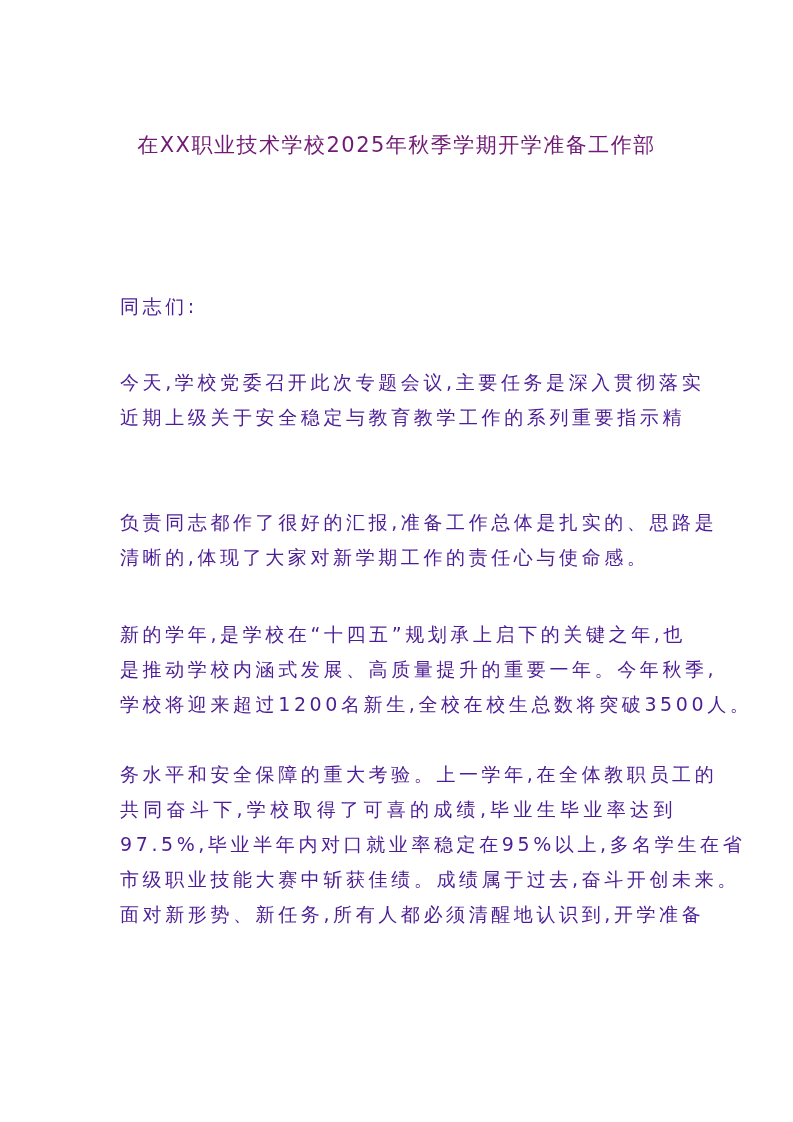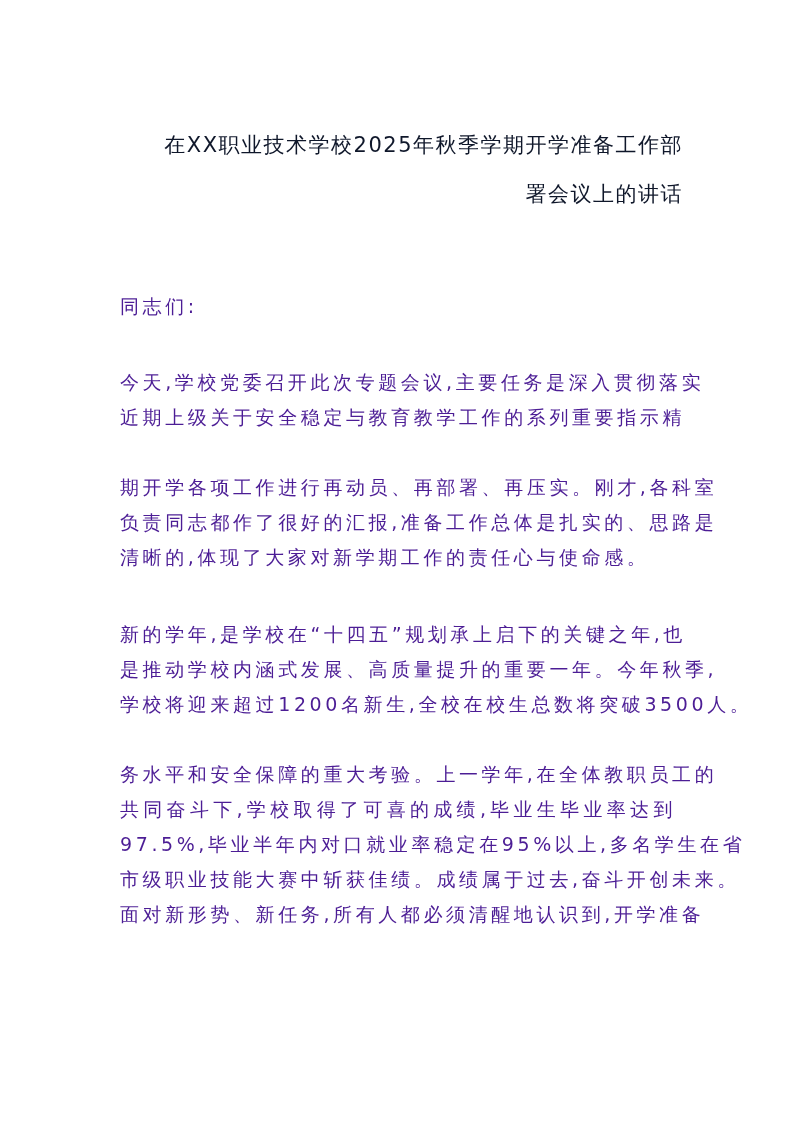--- a/index.html
+++ b/index.html
@@ -1,38 +1,36 @@
 <!DOCTYPE html>
 <html><head>
 <meta charset="utf-8">
 <style>
   html, body { margin: 0; padding: 0; background: #ffffff; }
   body { width: 793px; height: 1122px; position: relative; overflow: hidden;
          font-family: "DejaVu Sans", "Liberation Sans", sans-serif; color: #1a1a1a; }
   .page { position: absolute; left: 0; top: 0; width: 793px; height: 1122px; background: #fff; }
-  .title { position: absolute; left: 110px; width: 573px; text-align: right;
-           font-size: 21px; letter-spacing: 1.5px; color: #0f172a; }
+  .title { position: absolute; left: 110px; width: 573px; text-align: center;
+           font-size: 21px; letter-spacing: 1.5px; color: #701a75; }
   .t1 { top: 131px; }
   .t2 { top: 180px; }
   .line { position: absolute; left: 120px; width: 556px; white-space: nowrap;
           font-size: 19px; letter-spacing: 3.6px; line-height: 24px; color: #4c1d95; }
   .justify { text-align: justify; text-align-last: justify; }
 </style>
 </head>
 <body>
 
 <div class="page">
   <div class="title t1">在XX职业技术学校2025年秋季学期开学准备工作部</div>
-  <div class="title t2">署会议上的讲话</div>
 
   <div class="line" style="top:294px">同志们:</div>
 
   <div class="line justify" style="top:370px">今天,学校党委召开此次专题会议,主要任务是深入贯彻落实</div>
   <div class="line justify" style="top:405px">近期上级关于安全稳定与教育教学工作的系列重要指示精</div>
-  <div class="line justify" style="top:475px">期开学各项工作进行再动员、再部署、再压实。刚才,各科室</div>
   <div class="line justify" style="top:510px">负责同志都作了很好的汇报,准备工作总体是扎实的、思路是</div>
   <div class="line" style="top:545px">清晰的,体现了大家对新学期工作的责任心与使命感。</div>
 
   <div class="line justify" style="top:622px">新的学年,是学校在“十四五”规划承上启下的关键之年,也</div>
   <div class="line justify" style="top:657px">是推动学校内涵式发展、高质量提升的重要一年。今年秋季,</div>
   <div class="line justify" style="top:692px">学校将迎来超过1200名新生,全校在校生总数将突破3500人。</div>
   <div class="line justify" style="top:797px">共同奋斗下,学校取得了可喜的成绩,毕业生毕业率达到</div>
   <div class="line justify" style="top:762px">务水平和安全保障的重大考验。上一学年,在全体教职员工的</div>
   <div class="line justify" style="top:832px">97.5%,毕业半年内对口就业率稳定在95%以上,多名学生在省</div>
   <div class="line justify" style="top:902px">面对新形势、新任务,所有人都必须清醒地认识到,开学准备</div>

